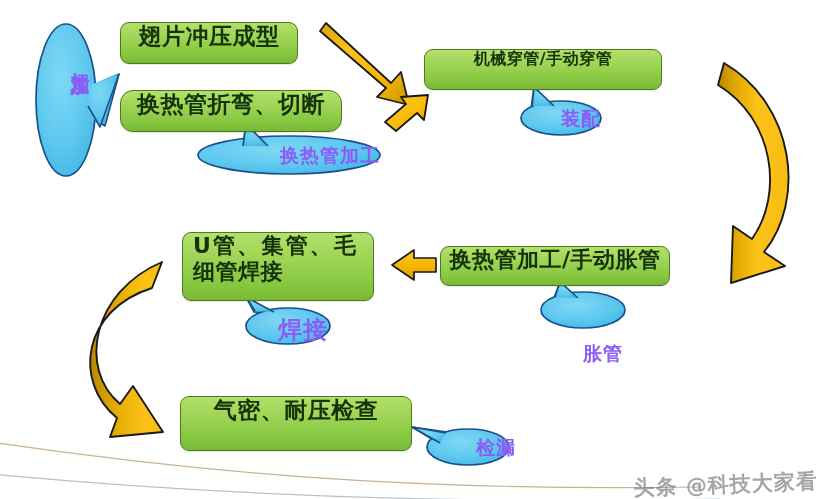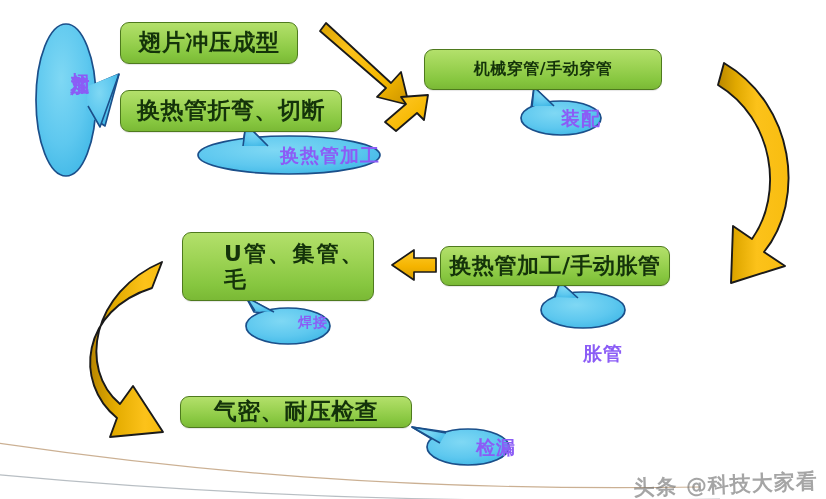--- a/index.html
+++ b/index.html
@@ -32,40 +32,40 @@
   .pbox {
     position: absolute;
     box-sizing: border-box;
     border: 1.6px solid #4e7a1e;
     border-radius: 9px;
     background: linear-gradient(180deg, #b3e06b 0%, #9ed455 38%, #86c63f 78%, #7ab935 100%);
     color: #14330a;
     font-family: "DejaVu Sans", "Liberation Sans", sans-serif;
     font-weight: 600;
     display: flex;
-    align-items: center;
+    align-items: flex-start;
     justify-content: center;
     text-align: center;
     line-height: 1.18;
     z-index: 3;
     letter-spacing: 0.5px;
     box-shadow: 0 1px 1px rgba(0,0,0,0.10);
   }
   .pbox .txt { width: 100%; padding: 0 6px; }
 
   .pbox.b1 { left: 120px; top: 22px;  width: 178px; height: 42px; font-size: 23px; }
-  .pbox.b2 { left: 120px; top: 90px;  width: 222px; height: 42px; font-size: 23px; }
+  .pbox.b2 { left: 120px; top: 90px;  width: 222px; height: 42px; font-size: 23px; border-radius: 13px; }
   .pbox.b3 { left: 424px; top: 49px;  width: 238px; height: 41px; font-size: 16px; }
   .pbox.b4 { left: 182px; top: 232px; width: 192px; height: 69px; font-size: 22px;
-             justify-content: flex-start; text-align: left; padding-left: 31px; }
+             justify-content: flex-start; text-align: left; }
   .pbox.b4 .txt { padding-left: 10px; }
   .pbox.b4 .l1 { display: block; letter-spacing: 2.2px; }
   .pbox.b4 .l2 { display: block; letter-spacing: 0.5px; }
   .pbox.b5 { left: 440px; top: 246px; width: 230px; height: 40px; font-size: 22px; }
-  .pbox.b6 { left: 180px; top: 396px; width: 232px; height: 32px; font-size: 23px; }
+  .pbox.b6 { left: 180px; top: 396px; width: 232px; height: 55px; font-size: 23px; }
 
   
   .callout {
     position: absolute;
     z-index: 4;
   }
   .callout .label {
     position: absolute;
     color: #8b5cf6;
     font-family: "DejaVu Sans", "Liberation Sans", sans-serif;
@@ -229,20 +229,21 @@
     <span class="txt">换热管折弯、切断</span>
   </div>
 
   <div class="pbox b3">
     <span class="txt">机械穿管/手动穿管</span>
   </div>
 
   <div class="pbox b4">
     <span class="txt">
       <span class="l1">U管、集管、毛</span>
+      <span class="l2">细管焊接</span>
     </span>
   </div>
 
   <div class="pbox b5">
     <span class="txt">换热管加工/手动胀管</span>
   </div>
 
   <div class="pbox b6">
     <span class="txt">气密、耐压检查</span>
   </div>
@@ -257,21 +258,21 @@
 
   <div class="callout" style="left:521px; top:106px; width:80px; height:24px;">
     <div class="label" style="left:0; top:0; width:80px; font-size:19px; letter-spacing:1px;">装配</div>
   </div>
 
   <div class="callout" style="left:543px; top:298px; width:80px; height:24px;">
     <div class="label" style="left:0; top:0; width:80px; font-size:19px; letter-spacing:1px;margin-top:43px;">胀管</div>
   </div>
 
   <div class="callout" style="left:248px; top:314px; width:80px; height:24px;">
-    <div class="label" style="left:0; top:0; width:80px; font-size:14px; letter-spacing:1px;">焊接</div>
+    <div class="label" style="left:0; top:0; width:80px; font-size:24px; letter-spacing:1px;">焊接</div>
   </div>
 
   <div class="callout" style="left:428px; top:435px; width:80px; height:24px;">
     <div class="label" style="left:0; top:0; width:88px; font-size:19px; letter-spacing:1px;">检漏</div>
   </div>
 
   <div class="watermark">头条 @科技大家看</div>
 
 </div>
 

